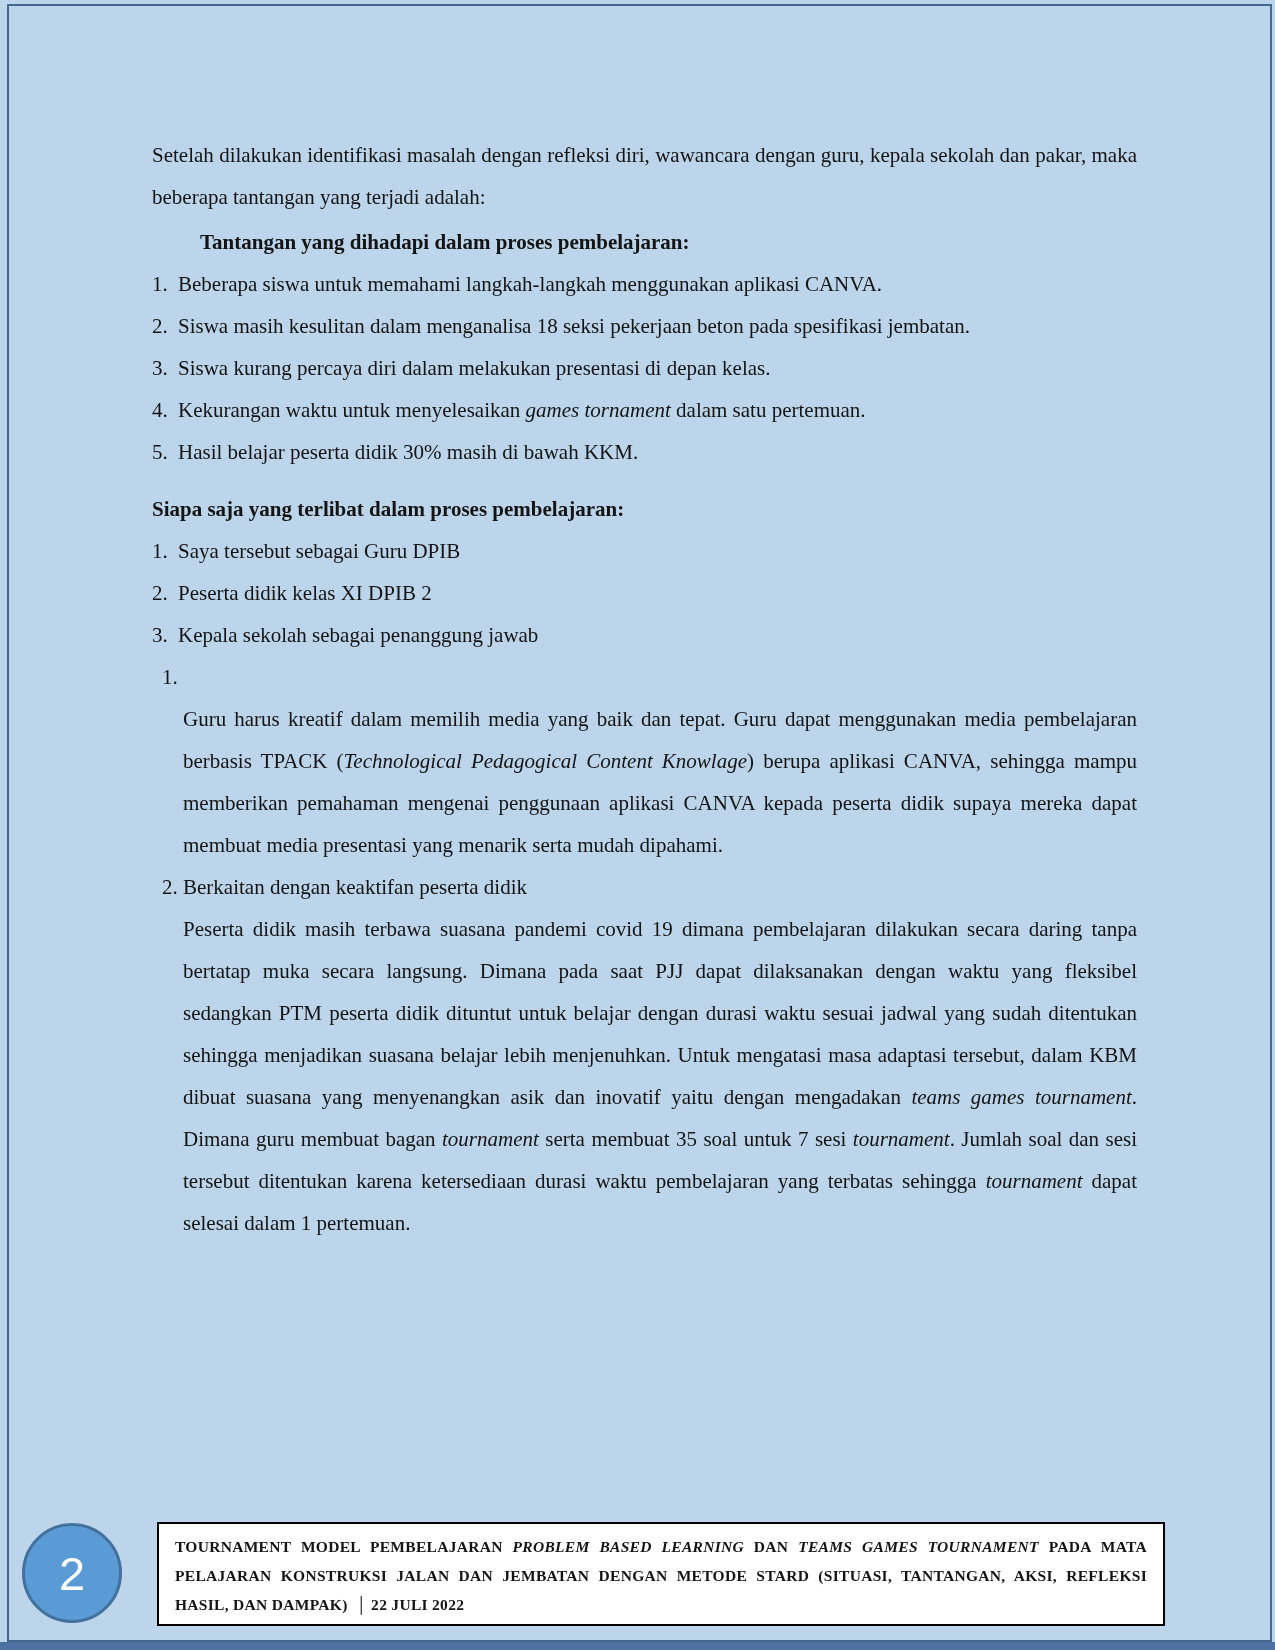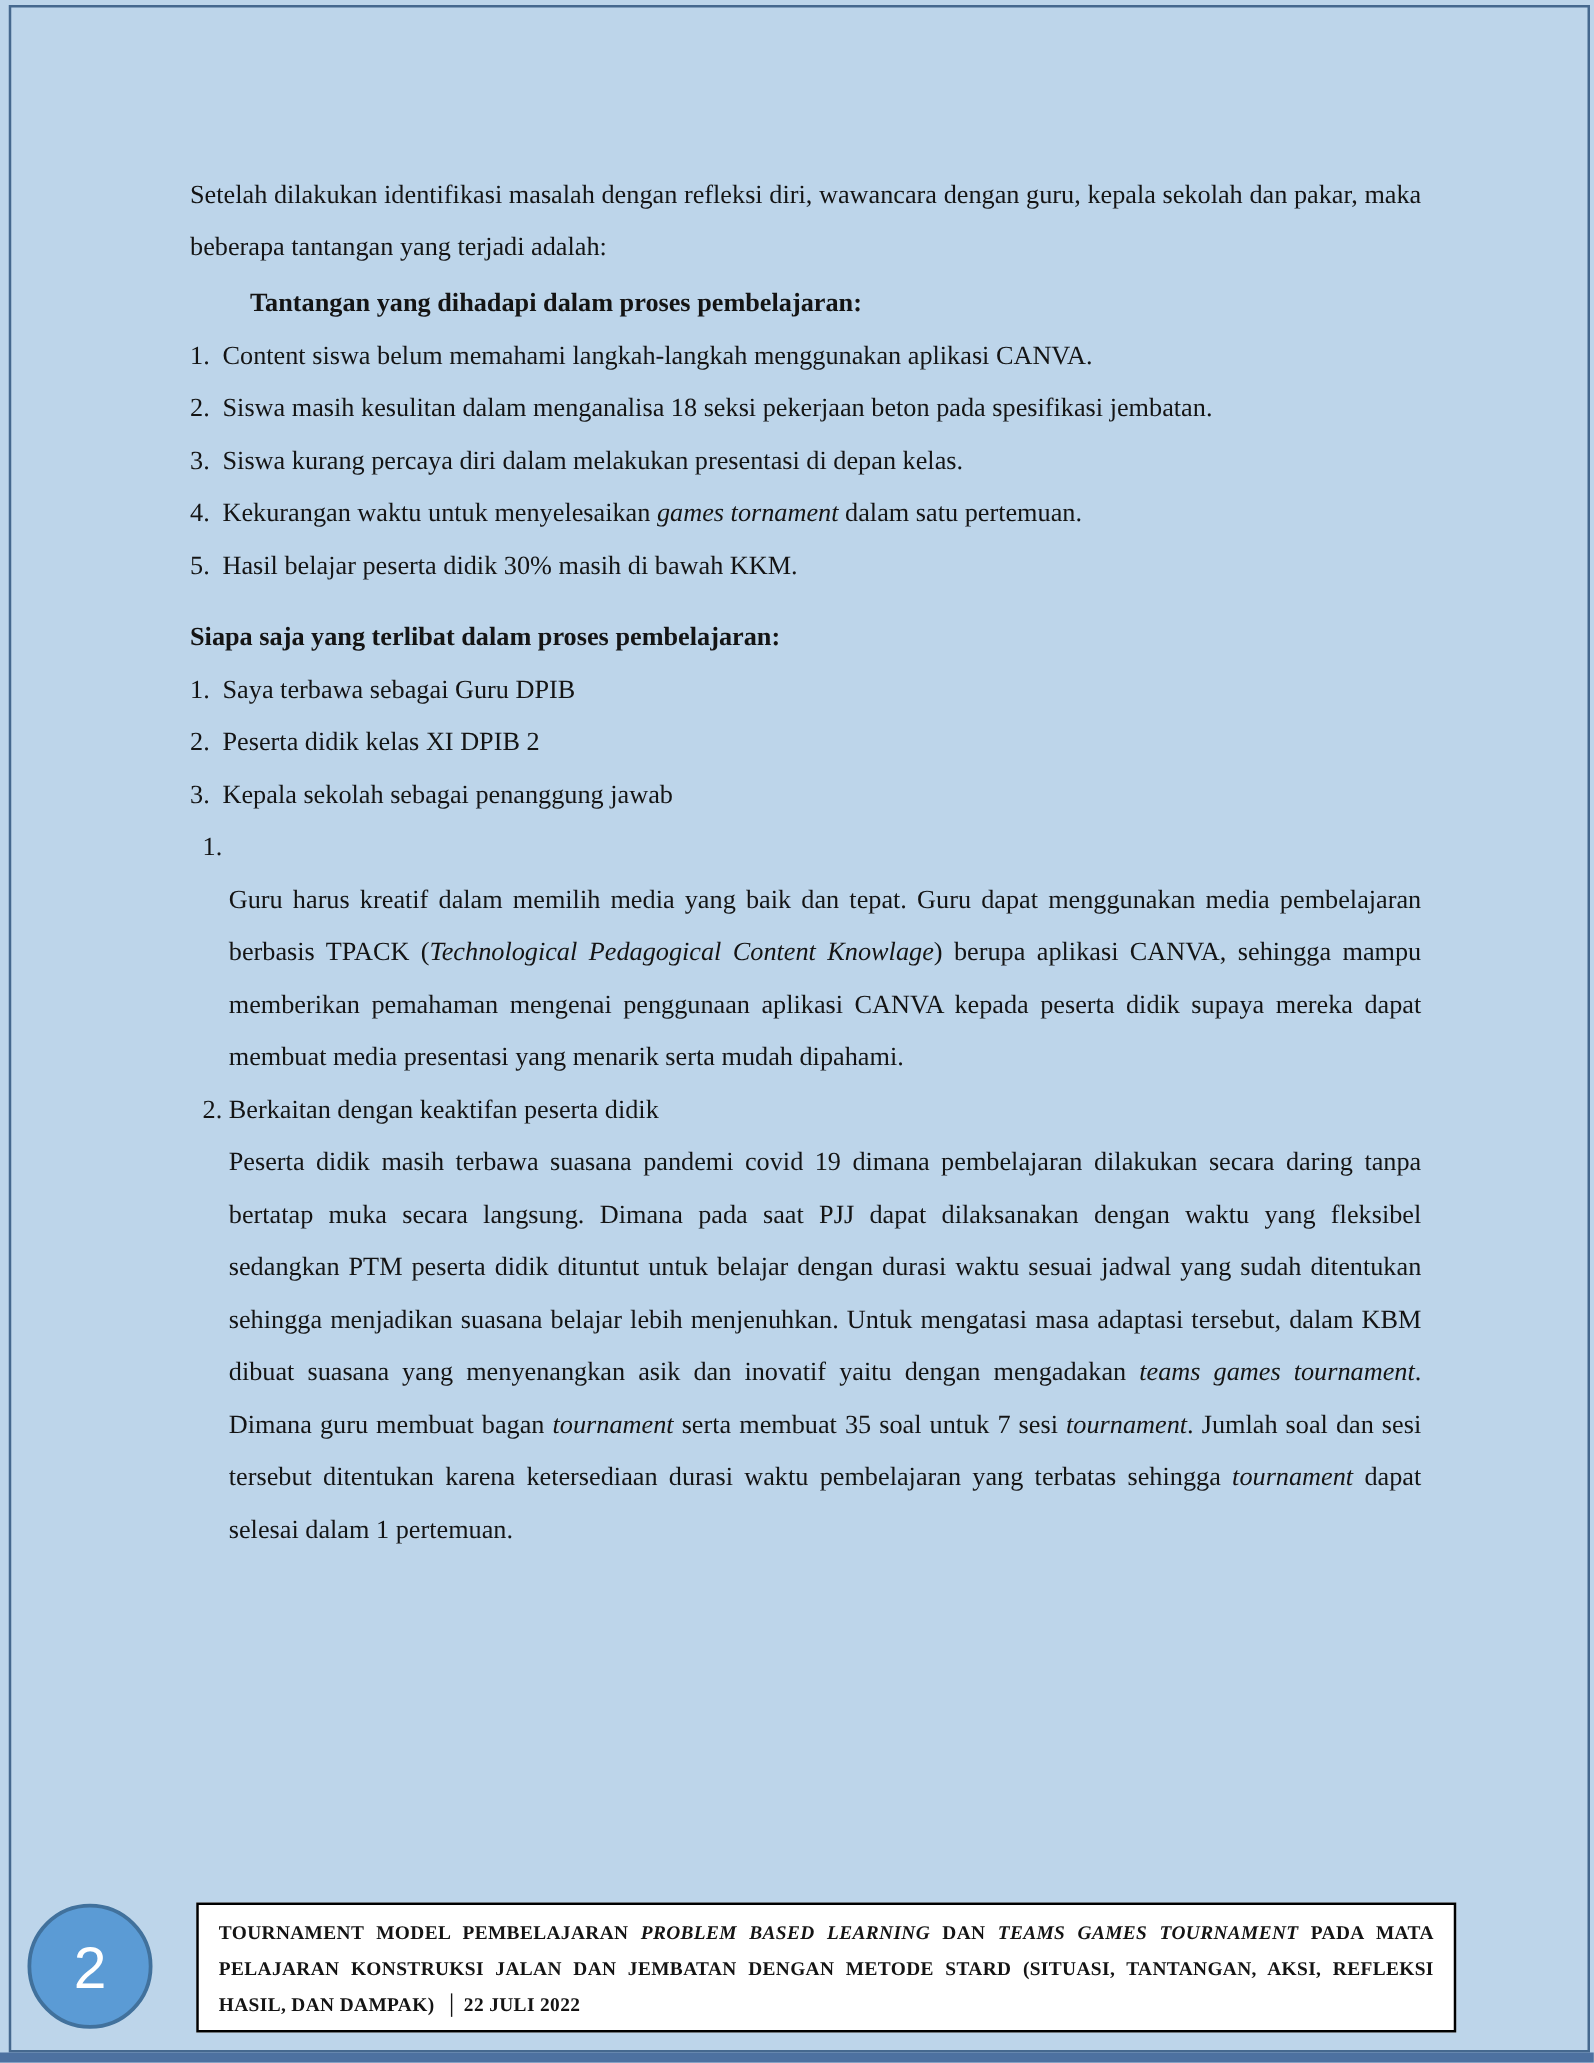--- a/index.html
+++ b/index.html
@@ -80,21 +80,21 @@
   <div class="page-border"></div>
 
   <div class="content">
 
     <p class="para">Setelah dilakukan identifikasi masalah dengan refleksi diri, wawancara dengan guru, kepala sekolah dan pakar, maka beberapa tantangan yang terjadi adalah:</p>
 
     <h3 class="sec-heading first">Tantangan yang dihadapi dalam proses pembelajaran:</h3>
     <div class="list">
       <div class="li">
         <span class="num">1.</span>
-        <div class="li-text">Content siswa belum memahami langkah-langkah menggunakan aplikasi CANVA.</div>
+        <div class="li-text">Beberapa siswa untuk memahami langkah-langkah menggunakan aplikasi CANVA.</div>
       </div>
       <div class="li">
         <span class="num">2.</span>
         <div class="li-text">Siswa masih kesulitan dalam menganalisa 18 seksi pekerjaan beton pada spesifikasi jembatan.</div>
       </div>
       <div class="li">
         <span class="num">3.</span>
         <div class="li-text">Siswa kurang percaya diri dalam melakukan presentasi di depan kelas.</div>
       </div>
       <div class="li">
@@ -104,21 +104,21 @@
       <div class="li">
         <span class="num">5.</span>
         <div class="li-text">Hasil belajar peserta didik 30% masih di bawah KKM.</div>
       </div>
     </div>
 
     <h3 class="sec-heading">Siapa saja yang terlibat dalam proses pembelajaran:</h3>
     <div class="list">
       <div class="li">
         <span class="num">1.</span>
-        <div class="li-text">Saya terbawa sebagai Guru DPIB</div>
+        <div class="li-text">Saya tersebut sebagai Guru DPIB</div>
       </div>
       <div class="li">
         <span class="num">2.</span>
         <div class="li-text">Peserta didik kelas XI DPIB 2</div>
       </div>
       <div class="li">
         <span class="num">3.</span>
         <div class="li-text">Kepala sekolah sebagai penanggung jawab</div>
       </div>
     </div>

